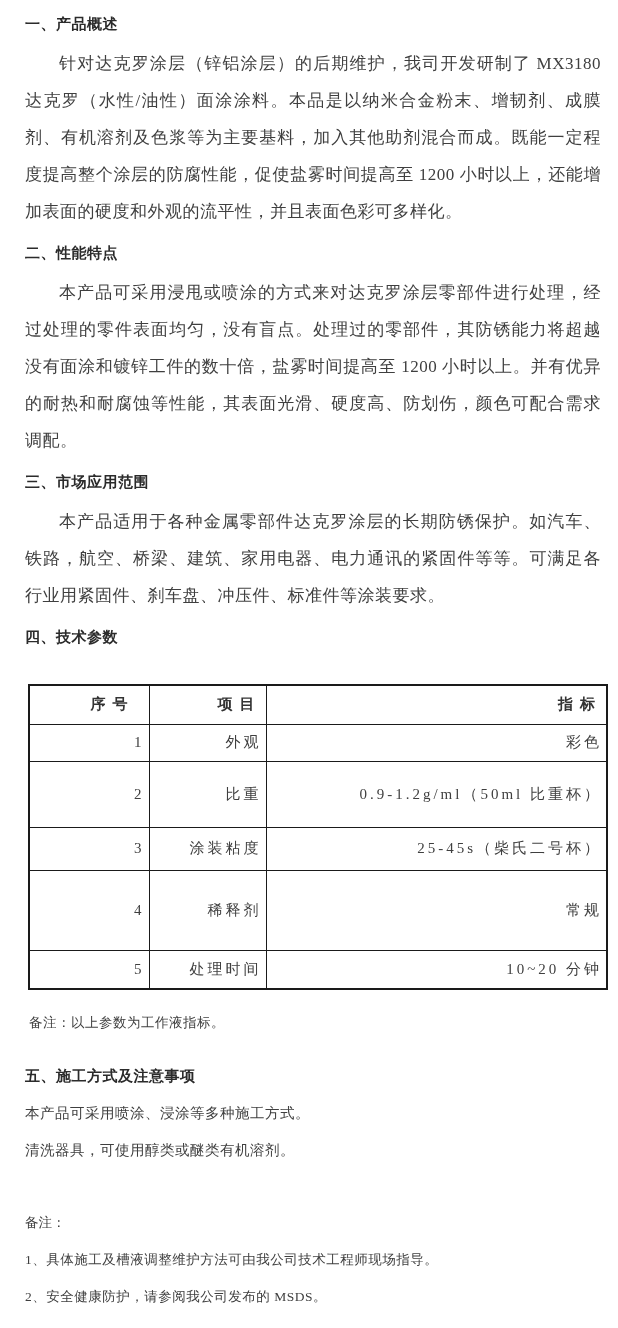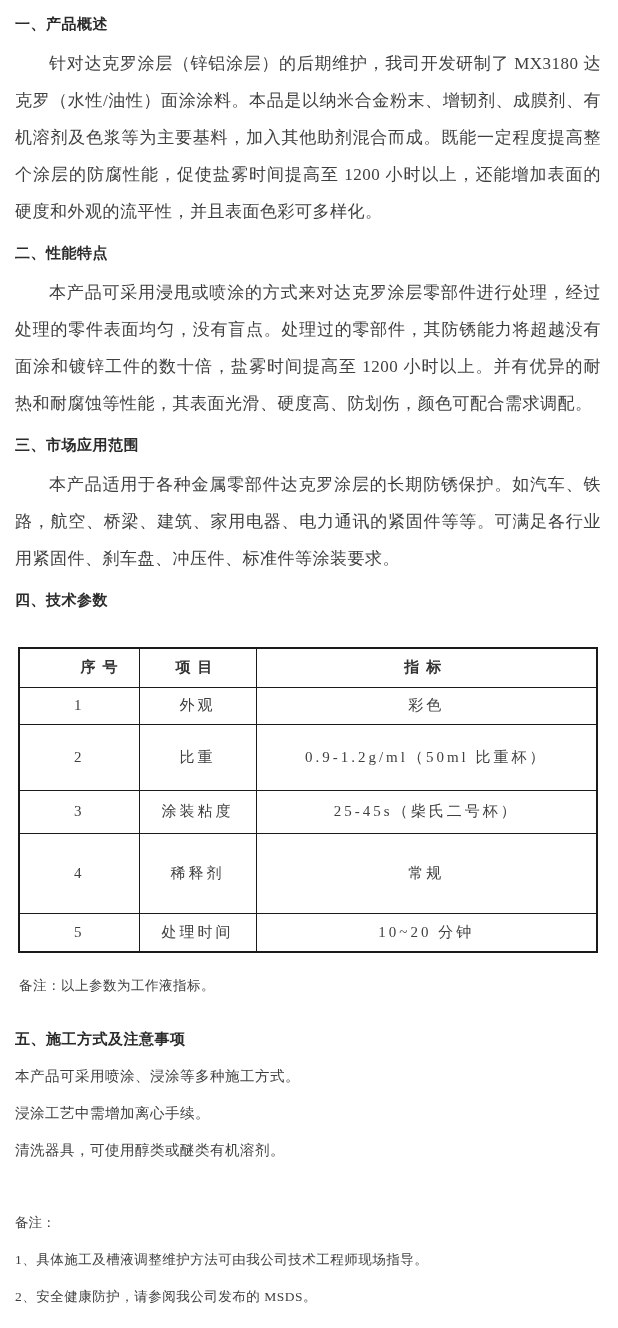--- a/index.html
+++ b/index.html
@@ -9,21 +9,21 @@
   }
   .page {
     position: relative;
     width: 618px;
     height: 1328px;
     box-sizing: border-box;
     margin: 0 auto;
     background: #ffffff;
     color: #3f3f3f;
     font-family: "Liberation Serif", "DejaVu Serif", serif;
-    padding: 13px 17px 0 15px;
+    padding: 13px 17px 0 25px;
     overflow: hidden;
   }
   .sec-h {
     margin: 0;
     font-size: 15px;
     line-height: 22px;
     font-weight: bold;
     color: #2b2b2b;
     letter-spacing: 0.5px;
   }
@@ -41,21 +41,21 @@
     border: 2px solid #1a1a1a;
     margin: 36px 12px 0 3px;
     width: 578px;
     table-layout: fixed;
   }
   table.params col.c1 { width: 120px; }
   table.params col.c2 { width: 117px; }
   table.params col.c3 { width: 341px; }
   table.params th, table.params td {
     border: 1px solid #1a1a1a;
-    text-align: center;
+    text-align: right;
     vertical-align: middle;
     font-size: 15px;
     color: #3f3f3f;
     padding: 0 4px;
     box-sizing: border-box;
   }
   table.params th {
     font-weight: bold;
     letter-spacing: 7px;
     color: #333333;
@@ -149,20 +149,19 @@
         <td>处理时间</td>
         <td>10~20 分钟</td>
       </tr>
     </tbody>
   </table>
 
   <p class="tnote">备注：以上参数为工作液指标。</p>
 
   <h2 class="sec-h s5-h">五、施工方式及注意事项</h2>
   <p class="s5line first5">本产品可采用喷涂、浸涂等多种施工方式。</p>
-  <p class="s5line">浸涂工艺中需增加离心手续。</p>
   <p class="s5line">清洗器具，可使用醇类或醚类有机溶剂。</p>
 
   <p class="rem-h">备注：</p>
   <p class="rem-item">1、具体施工及槽液调整维护方法可由我公司技术工程师现场指导。</p>
   <p class="rem-item">2、安全健康防护，请参阅我公司发布的 MSDS。</p>
 
 </div>
 
 </body></html>

